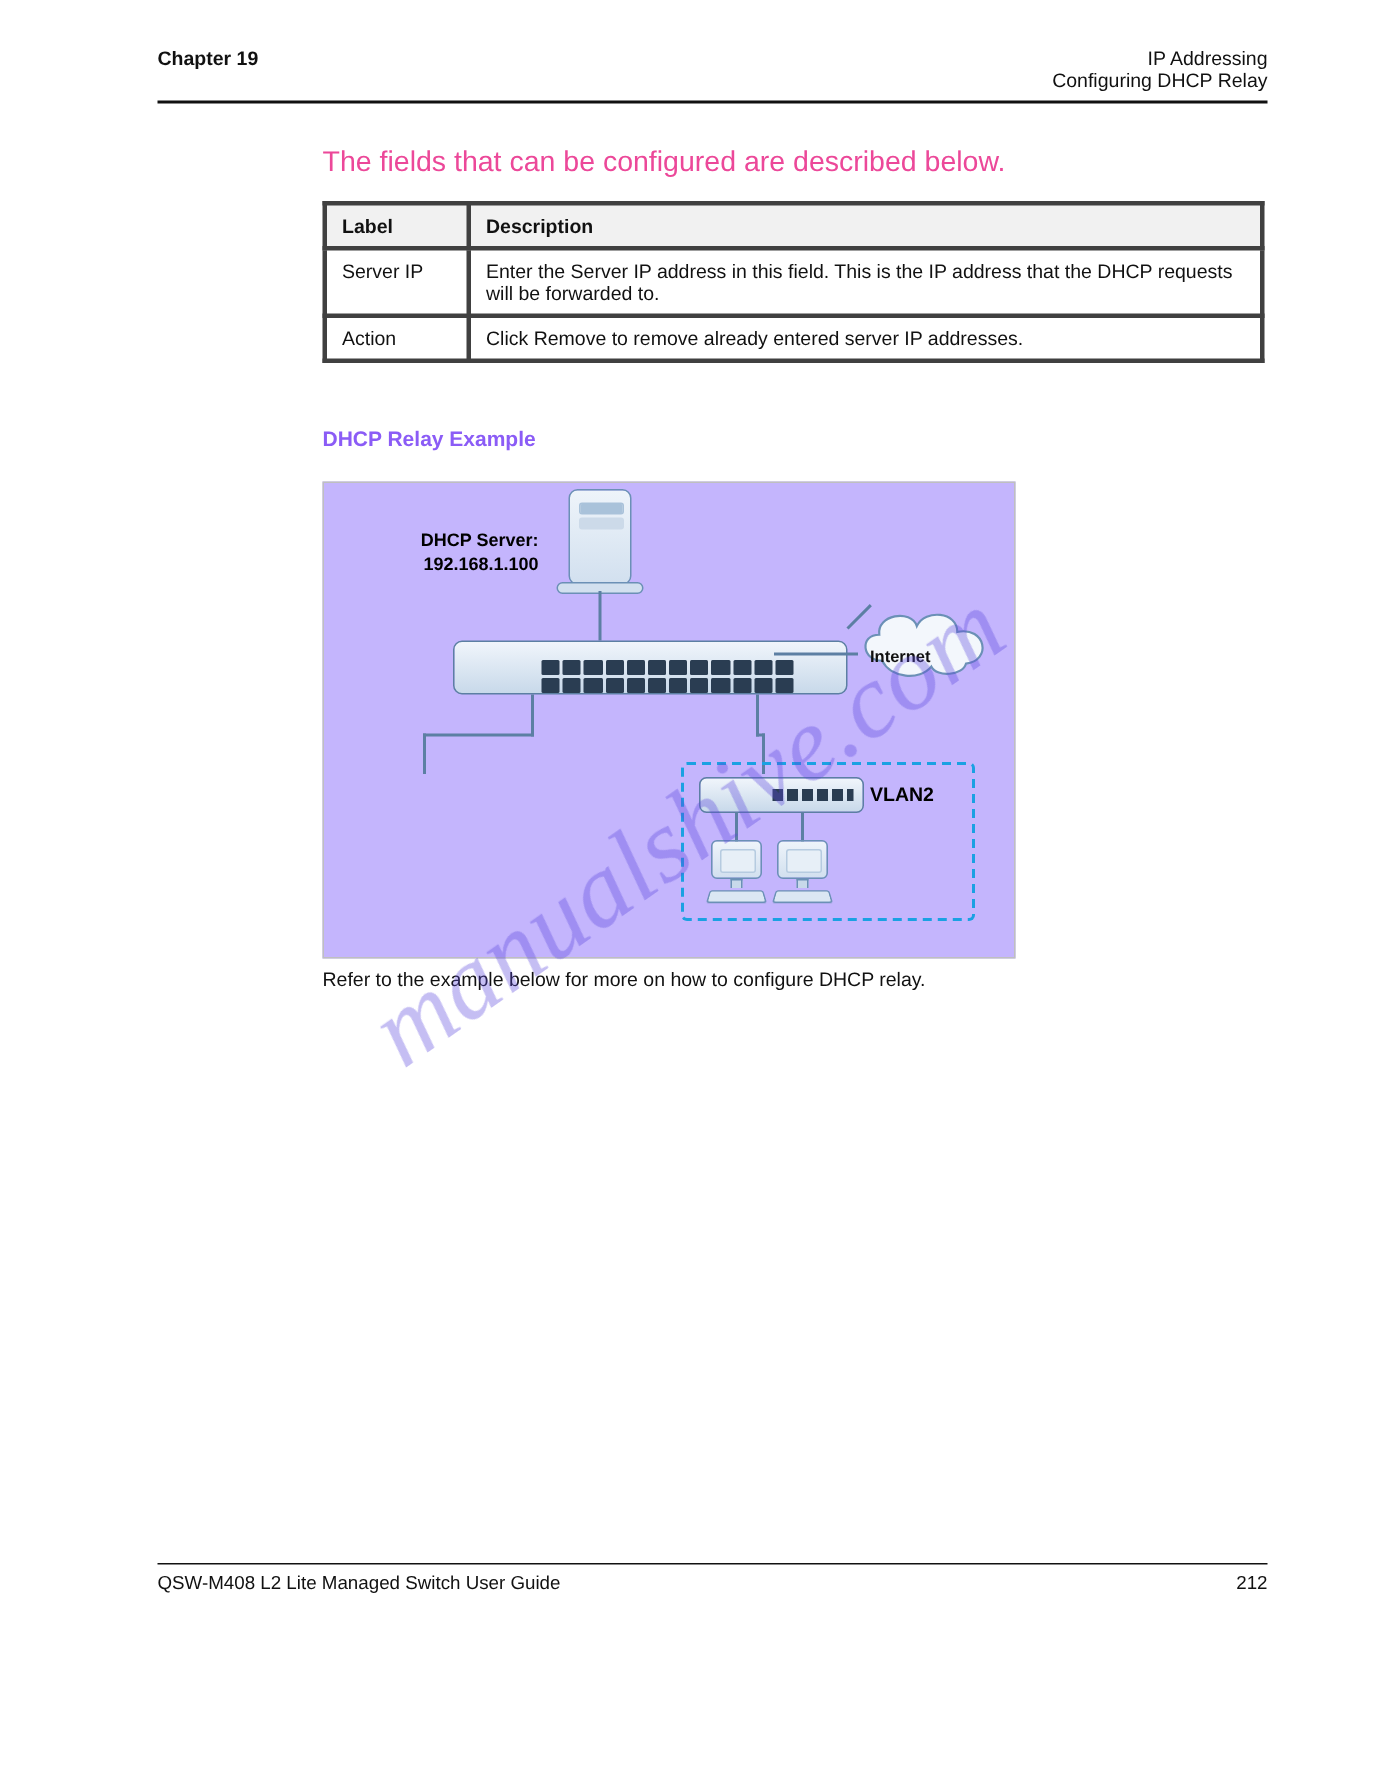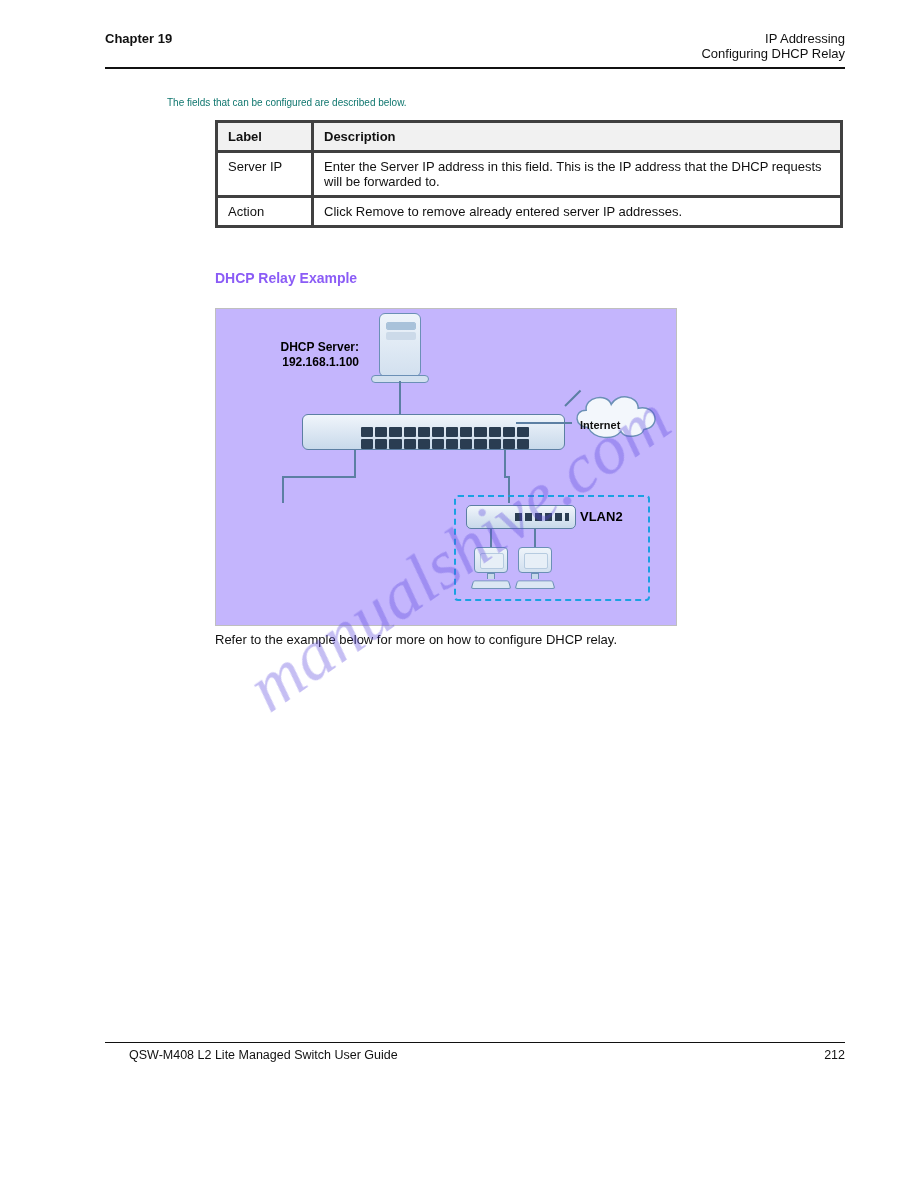--- a/index.html
+++ b/index.html
@@ -2,21 +2,21 @@
 <html><head>
 <meta charset="utf-8">
 <style>
   * { box-sizing: border-box; margin: 0; padding: 0; }
   html, body { width: 918px; height: 1188px; background: #fff; font-family: Arial, Helvetica, sans-serif; position: relative; }
   .page { width: 918px; height: 1106px; position: relative; padding: 31px 73px 0 105px; }
   .header { display: flex; justify-content: space-between; font-size: 13px; color: #111; padding-bottom: 6px; border-bottom: 2px solid #111; }
   .header-left { font-weight: 700; }
   .header-right { text-align: right; font-weight: 400; }
   .content { padding-top: 26px; }
-  .intro { font-size: 10px; color: #0f766e; line-height: 1.5; margin-left: 62px; }
+  .intro { font-size: 19px; color: #ec4899; line-height: 1.5; margin-left: 110px; }
   .table { border-collapse: collapse; width: 628px; margin-left: 110px; margin-top: 10px; font-size: 13px; color: #111; }
   .table th, .table td { border: 3px solid #404040; padding: 6px 10px; text-align: left; vertical-align: top; }
   .table th { background: #f1f1f1; font-weight: 700; }
   .table .col-label { width: 96px; }
   .sect { margin-left: 110px; margin-top: 40px; font-size: 13px; line-height: 1.55; color: #8b5cf6; }
   .sect h2 { font-size: 14px; font-weight: 700; margin-bottom: 8px; }
   .diagram-wrap { margin-left: 110px; margin-top: 18px; }
   .diagram { position: relative; width: 462px; height: 318px; border: 1px solid #bfbfbf; overflow: hidden; background: #c4b5fd; }
   
   .watermark { position: absolute; left: 50%; top: 50%; transform: translate(-50%, -50%) rotate(-35deg); font-size: 70px; font-style: italic; font-family: Georgia, 'Times New Roman', serif; color: rgba(90, 70, 220, 0.35); white-space: nowrap; pointer-events: none; z-index: 5; letter-spacing: 0.5px; }
@@ -59,21 +59,21 @@
   
   .w-v2-a { left: 288px; top: 141px; height: 28px; }
   .w-v2-b { left: 288px; top: 167px; width: 6px; }
   .w-v2-c { left: 292px; top: 167px; height: 27px; }
   
   .w-sp1 { left: 34px; top: 32px; height: 20px; }
   .w-sp2 { left: 78px; top: 32px; height: 20px; }
   .note-line { margin-left: 110px; font-size: 13px; color: #111; margin-top: 6px; }
   .footer { position: absolute; left: 105px; right: 73px; bottom: 44px; }
   .foot-rule { border: none; border-top: 1.5px solid #111; margin-bottom: 5px; }
-  .foot-row { display: flex; justify-content: space-between; font-size: 12.5px; color: #111; margin-left: 24px; }
+  .foot-row { display: flex; justify-content: space-between; font-size: 12.5px; color: #111; }
 </style>
 </head>
 <body>
 
 <div class="page">
   <div class="header">
     <div class="header-left">Chapter 19</div>
     <div class="header-right">
       <div>IP Addressing</div>
       <div>Configuring DHCP Relay</div>

